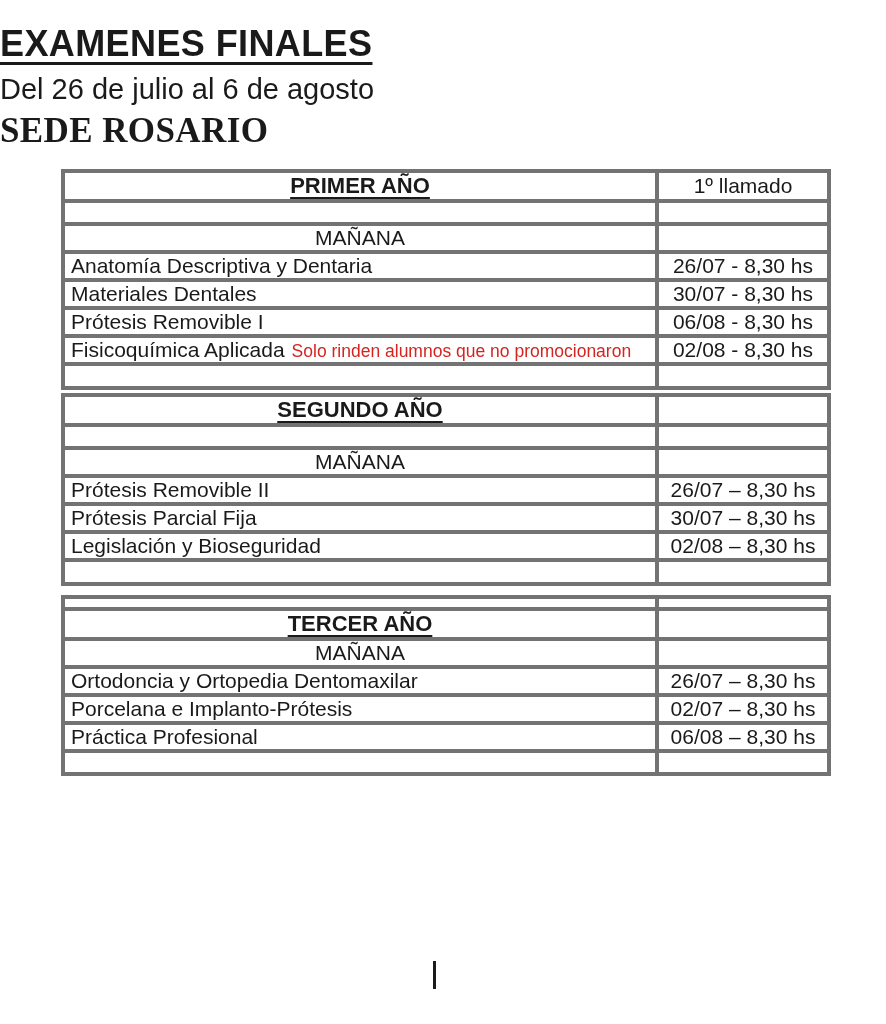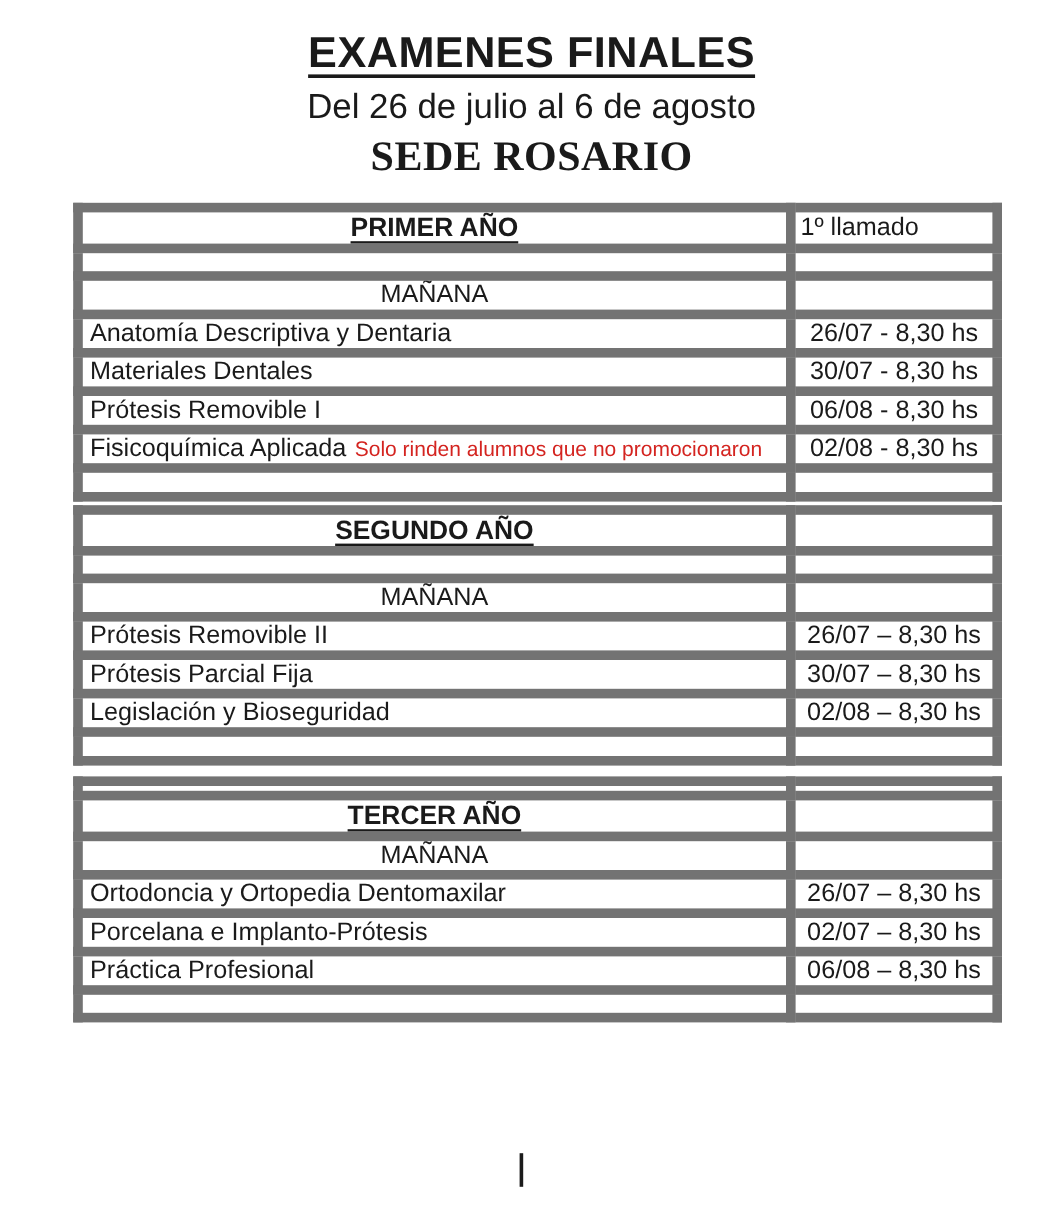--- a/index.html
+++ b/index.html
@@ -13,21 +13,21 @@
     height: 1024px;
     background: #ffffff;
     font-family: "Liberation Sans", sans-serif;
     color: var(--ink);
     position: relative;
     overflow: hidden;
   }
   .page { width: 886px; height: 1024px; position: relative; }
 
   
-  .doc-header { text-align: center; padding-top: 26px; }
+  .doc-header { text-align: left; padding-top: 26px; }
   .title-line {
     font-size: 36px;
     font-weight: bold;
     line-height: 1;
     margin: 0;
     letter-spacing: 0.4px;
     text-decoration: underline;
     text-decoration-thickness: 3px;
     text-underline-offset: 6px;
   }
@@ -42,37 +42,37 @@
     width: 766px;
     margin-left: 61px;
     table-layout: fixed;
   }
   table.exam-table.t1 { margin-top: 21px; }
   table.exam-table.t2 { margin-top: 3px; }
   table.exam-table.t3 { margin-top: 9px; }
   .col-subject { width: 594px; }
   .col-date { width: 172px; }
   .exam-table td {
-    border: 8px solid #737373;
+    border: 4px solid #737373;
     height: 23.5px;
     padding: 0 4px;
     font-size: 21px;
     vertical-align: middle;
     white-space: nowrap;
     overflow: hidden;
   }
   .t3 tr.short td { height: 12px; }
   td.sec-title { text-align: center; font-weight: bold; font-size: 22px; }
   td.sec-title span {
     text-decoration: underline;
     text-decoration-thickness: 2.5px;
     text-underline-offset: 4px;
   }
   td.shift-cell { text-align: center; }
-  td.call-cell { text-align: left; }
+  td.call-cell { text-align: center; }
   td.date-cell { text-align: center; }
   td.subject-cell { padding-left: 6px; }
   .note {
     color: var(--accent-red);
     font-size: 17.5px;
     margin-left: 7px;
   }
 
   
   .doc-footer {

